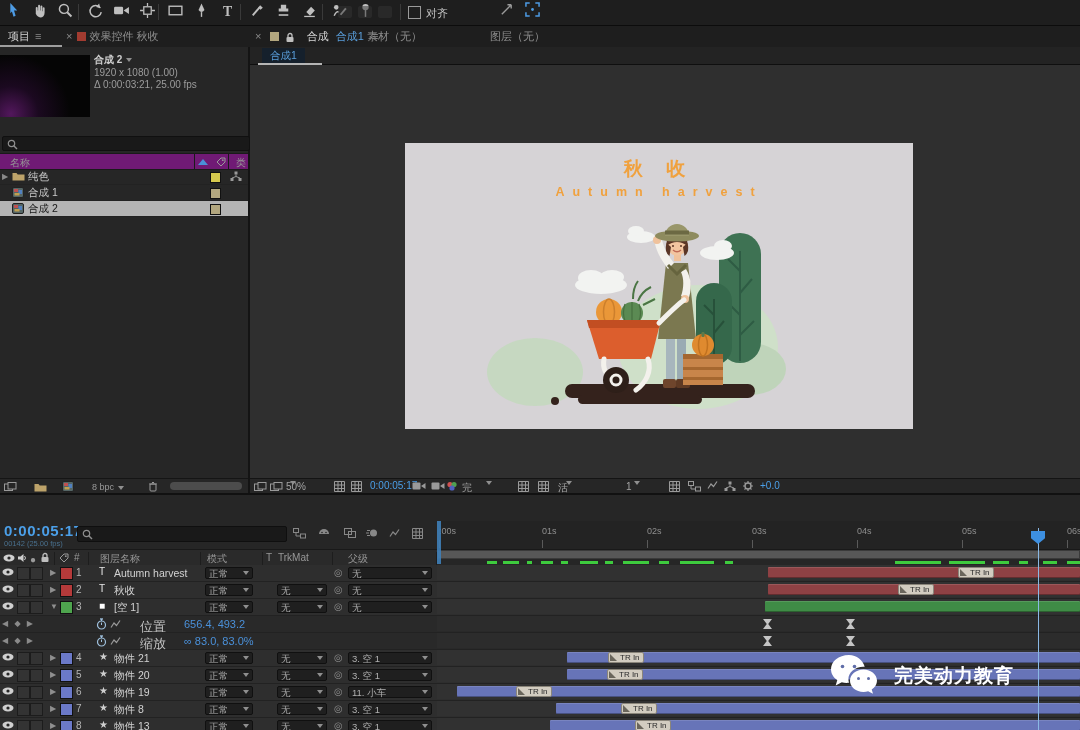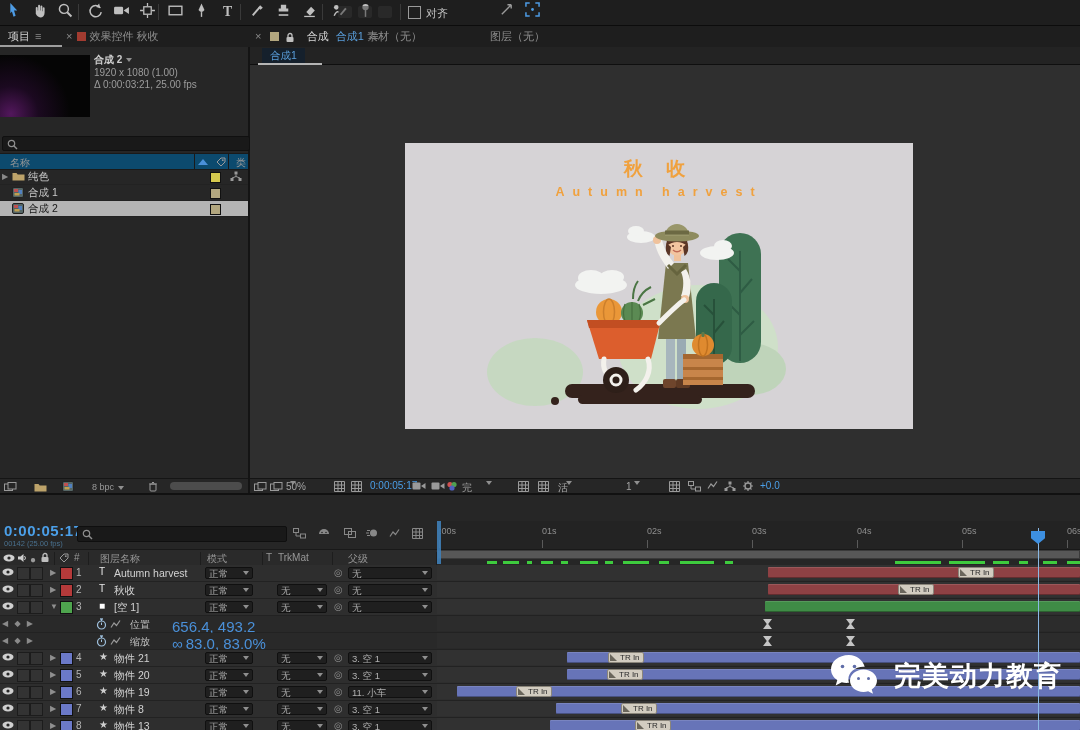--- a/index.html
+++ b/index.html
@@ -23,21 +23,21 @@
   .underline{position:absolute;height:2px;background:#9f9f9f;}
   .sq{display:inline-block;width:9px;height:9px;vertical-align:-1px;margin:0 3px;}
   .closex{color:#8a8a8a;font-size:11px;margin-right:2px;}
   .menu3{color:#8a8a8a;margin-left:5px;}
   
   #project{position:absolute;left:0;top:47px;width:248px;height:446px;background:#262626;border-right:2px solid #141414;}
   #thumb{position:absolute;left:0;top:8px;width:90px;height:62px;background:#050505;
     background:radial-gradient(circle at 12% 95%, #52175c 0%, #1b0920 28%, #050505 60%);}
   .pinfo{position:absolute;left:94px;font-size:10px;color:#9c9c9c;}
   #psearch{position:absolute;left:2px;top:89px;width:242px;height:13px;background:#191919;border:1px solid #101010;border-radius:2px;color:#7b7b7b;font-size:10px;padding-left:4px;line-height:13px;}
-  #phead{position:absolute;left:0;top:106px;width:248px;height:15px;background:#0c4a6e;border-top:1px solid #1a1a1a;border-bottom:1px solid #1a1a1a;font-size:10px;color:#969696;}
+  #phead{position:absolute;left:0;top:106px;width:248px;height:15px;background:#701a75;border-top:1px solid #1a1a1a;border-bottom:1px solid #1a1a1a;font-size:10px;color:#969696;}
   .sorttri{position:absolute;left:198px;top:5px;width:0;height:0;border-left:5px solid transparent;border-right:5px solid transparent;border-bottom:6px solid #4a90d9;}
   .prow{position:relative;height:15px;line-height:15px;font-size:10.5px;color:#c8c8c8;border-bottom:1px solid #222;}
   .pr-name{position:absolute;left:28px;top:0;}
   .pr-badge{position:absolute;left:210px;top:3px;width:9px;height:9px;border:1px solid #111;}
   .pr-arrow{position:absolute;left:2px;color:#8a8a8a;font-size:8px;top:0px;}
   .pr-icon{position:absolute;left:12px;top:2px;}
   #pfooter{position:absolute;left:0;top:431px;width:248px;height:15px;background:#262626;border-top:1px solid #151515;color:#9a9a9a;font-size:9px;}
   #pscroll{position:absolute;left:170px;top:3px;width:72px;height:8px;border-radius:4px;background:#4c4c4c;}
   
   #viewer{position:absolute;left:250px;top:47px;width:830px;height:446px;background:#2f2f2f;}
@@ -84,28 +84,28 @@
   .dd{position:absolute;top:2px;height:12px;background:#1f1f1f;border:1px solid #101010;border-radius:2px;font-size:9.5px;color:#b0b0b0;line-height:11px;padding:0 3px;box-sizing:border-box;}
   .dd .car{float:right;margin-top:3px;}
   .ddmode{left:205px;width:48px;}
   .ddtrk{left:277px;width:50px;}
   .ddpar{left:348px;width:84px;}
   .pick{position:absolute;left:334px;top:2px;color:#8a8a8a;font-size:10px;}
   .bar{position:absolute;top:2px;height:11px;border-radius:1px;box-shadow:inset 0 1px rgba(255,255,255,.12), inset 0 -1px rgba(0,0,0,.3);}
   .trb{position:absolute;top:2px;height:11px;background:#d2ccc0;border:1px solid #8a857a;border-radius:2px;color:#2a2a2a;font-size:8px;line-height:10px;padding:0 3px 0 11px;box-sizing:border-box;}
   .trb .fan{position:absolute;left:1px;bottom:1px;width:7px;height:7px;background:#6a665c;clip-path:polygon(0 100%,100% 100%,0 0);}
   .knav{position:absolute;left:2px;top:3px;font-size:8px;color:#8a8a8a;letter-spacing:2px;}
-  .pname{position:absolute;left:130px;top:2px;color:#c2c2c2;font-size:10px;}
-  .pval{position:absolute;left:172px;top:2px;color:#4a90d9;font-size:15px;}
+  .pname{position:absolute;left:140px;top:2px;color:#c2c2c2;font-size:13px;}
+  .pval{position:absolute;left:184px;top:2px;color:#4a90d9;font-size:11px;}
   .keyico{position:absolute;top:3px;width:9px;height:10px;background:#c4c4c4;clip-path:polygon(0 0,100% 0,58% 50%,100% 100%,0 100%,42% 50%);}
   #playline{position:absolute;left:1038px;top:33px;width:1px;height:204px;background:#8ab8e4;z-index:30;}
   #playhead{position:absolute;left:1031px;top:36px;width:14px;height:13px;background:#3d8fe0;clip-path:polygon(0 0,100% 0,100% 55%,50% 100%,0 55%);z-index:31;}
   
   #wm{position:absolute;left:828px;top:653px;display:flex;align-items:center;z-index:50;}
-  #wm-text{color:#fff;font-size:27px;font-weight:bold;letter-spacing:1px;margin-left:8px;text-shadow:0 0 2px rgba(0,0,0,.15);}
+  #wm-text{color:#fff;font-size:19px;font-weight:bold;letter-spacing:1px;margin-left:8px;text-shadow:0 0 2px rgba(0,0,0,.15);}
 </style>
 </head>
 <body>
 
 <div id="app">
 
   <svg width="0" height="0" style="position:absolute">
     <defs>
       <symbol id="sym-eye" viewBox="0 0 12 8">
           <ellipse cx="6" cy="4" rx="5.5" ry="3.4" fill="#cfcfcf"></ellipse>

